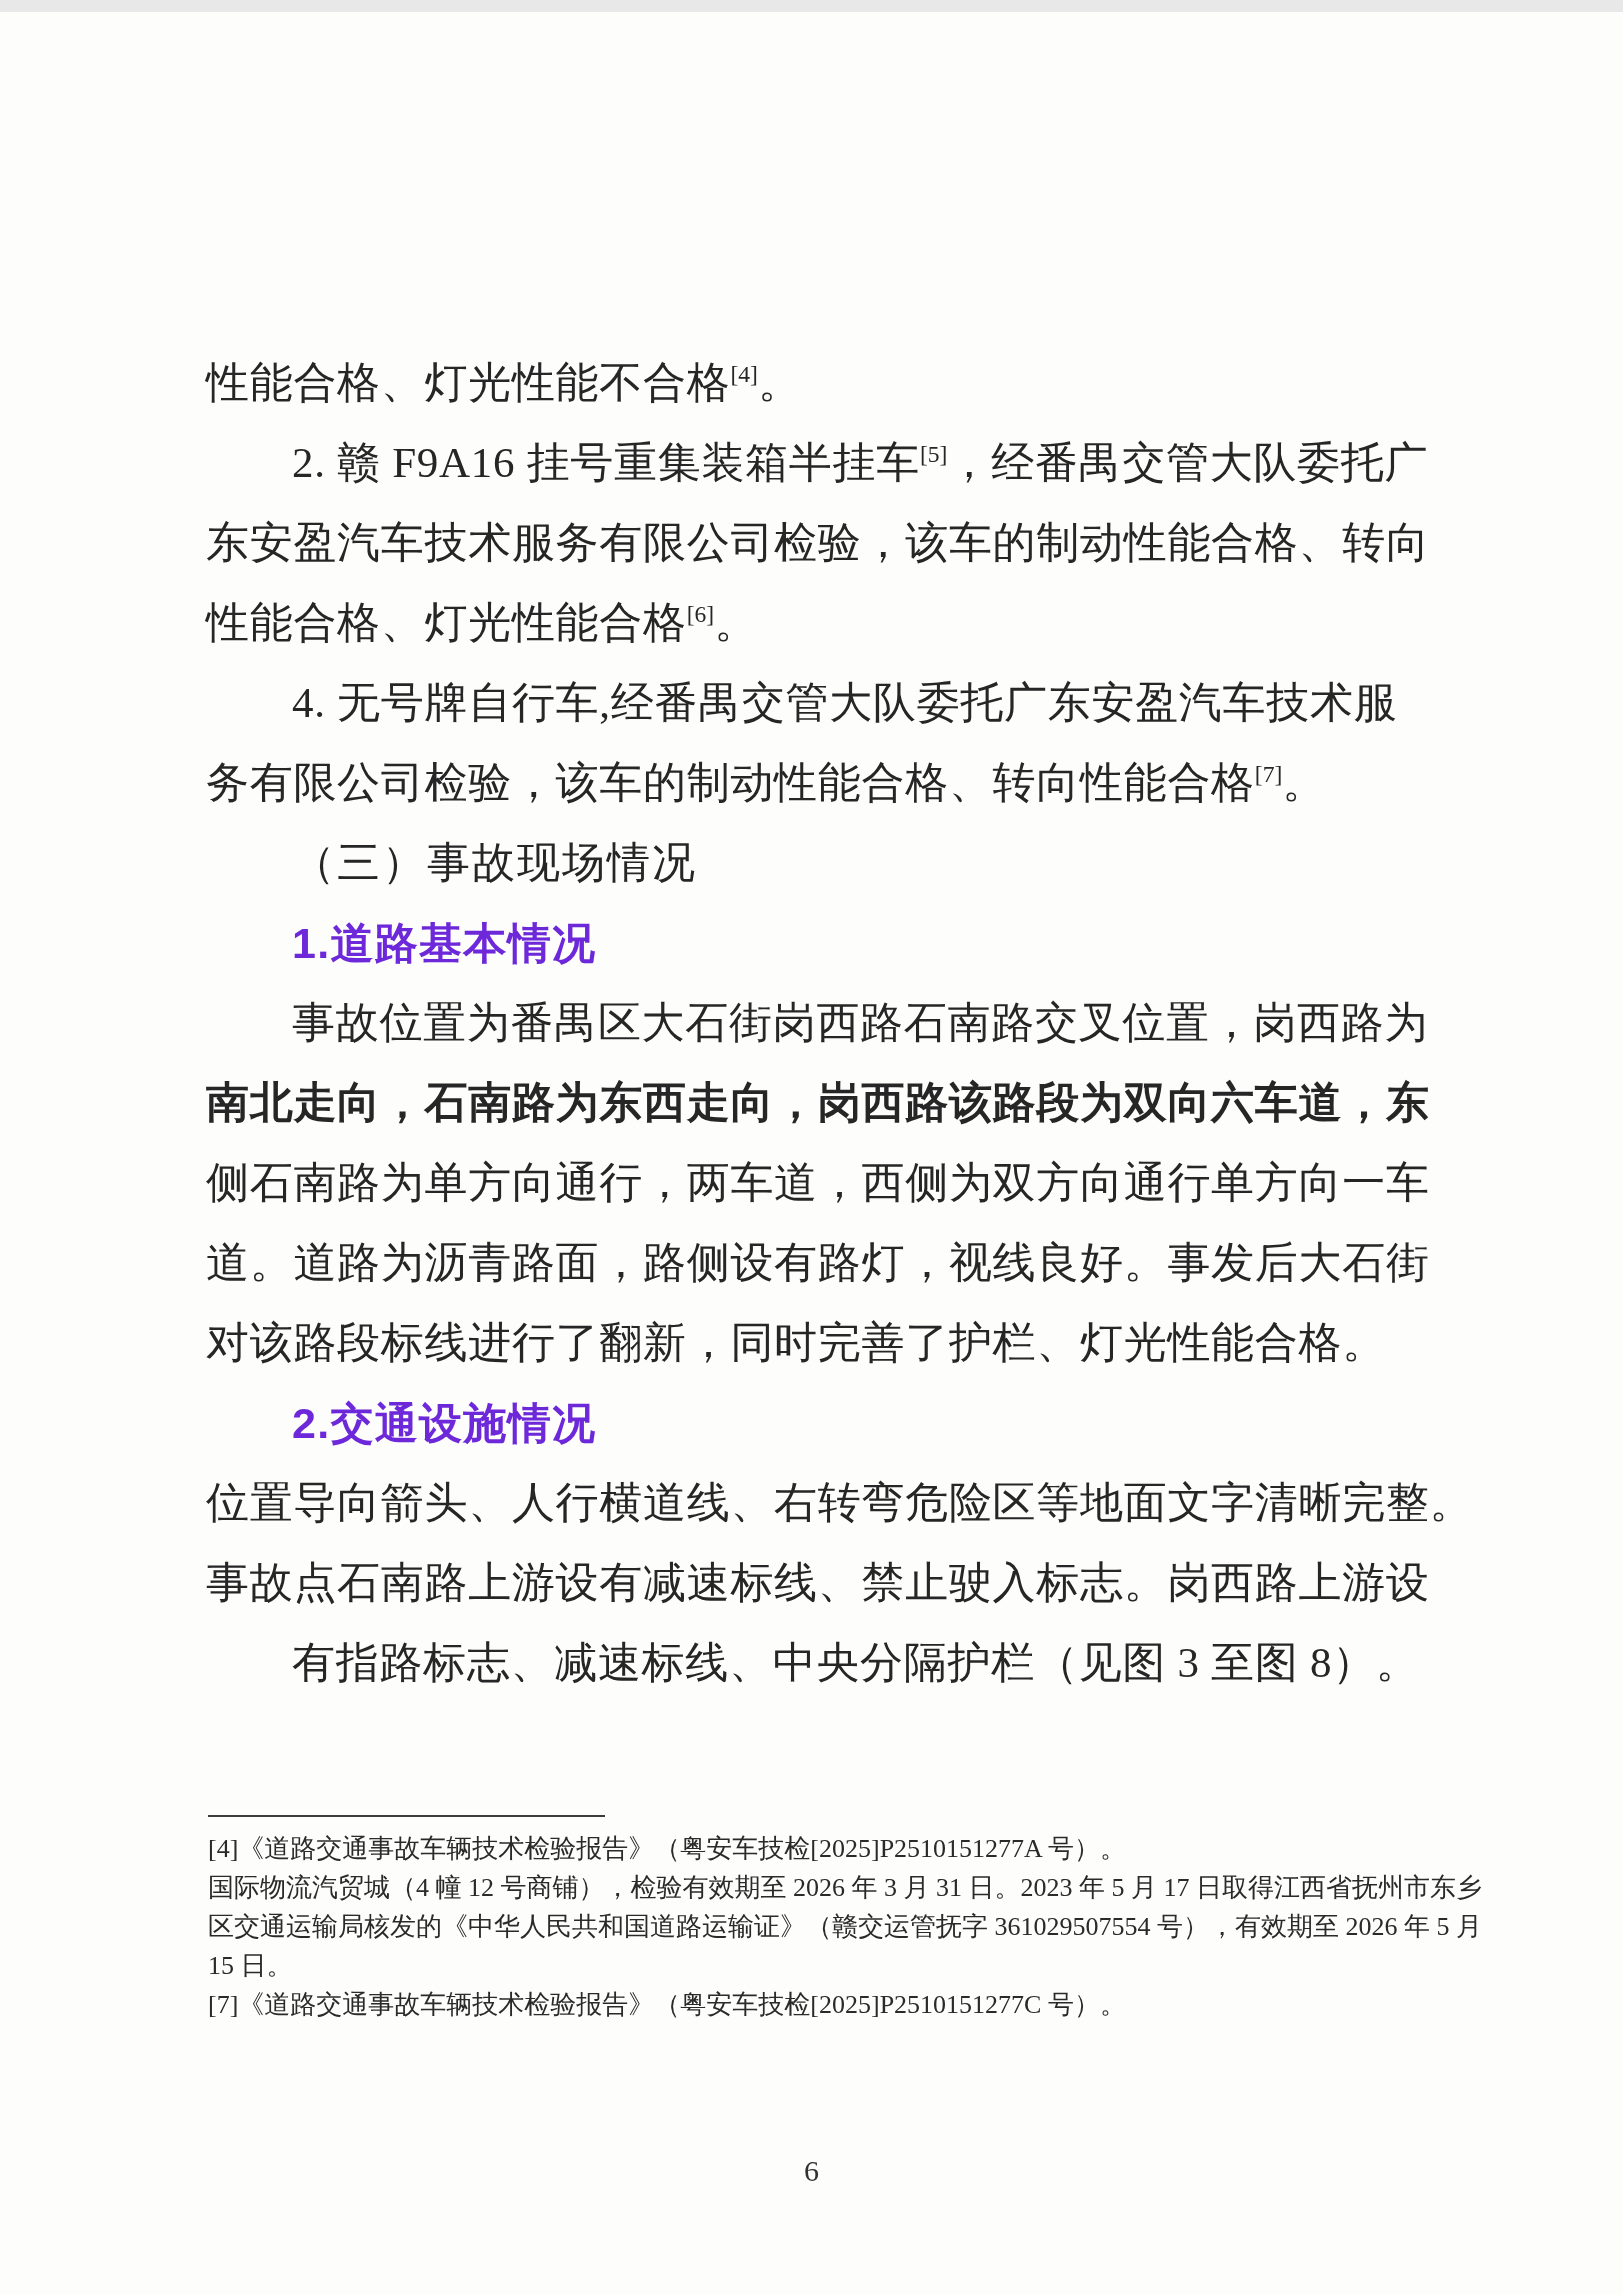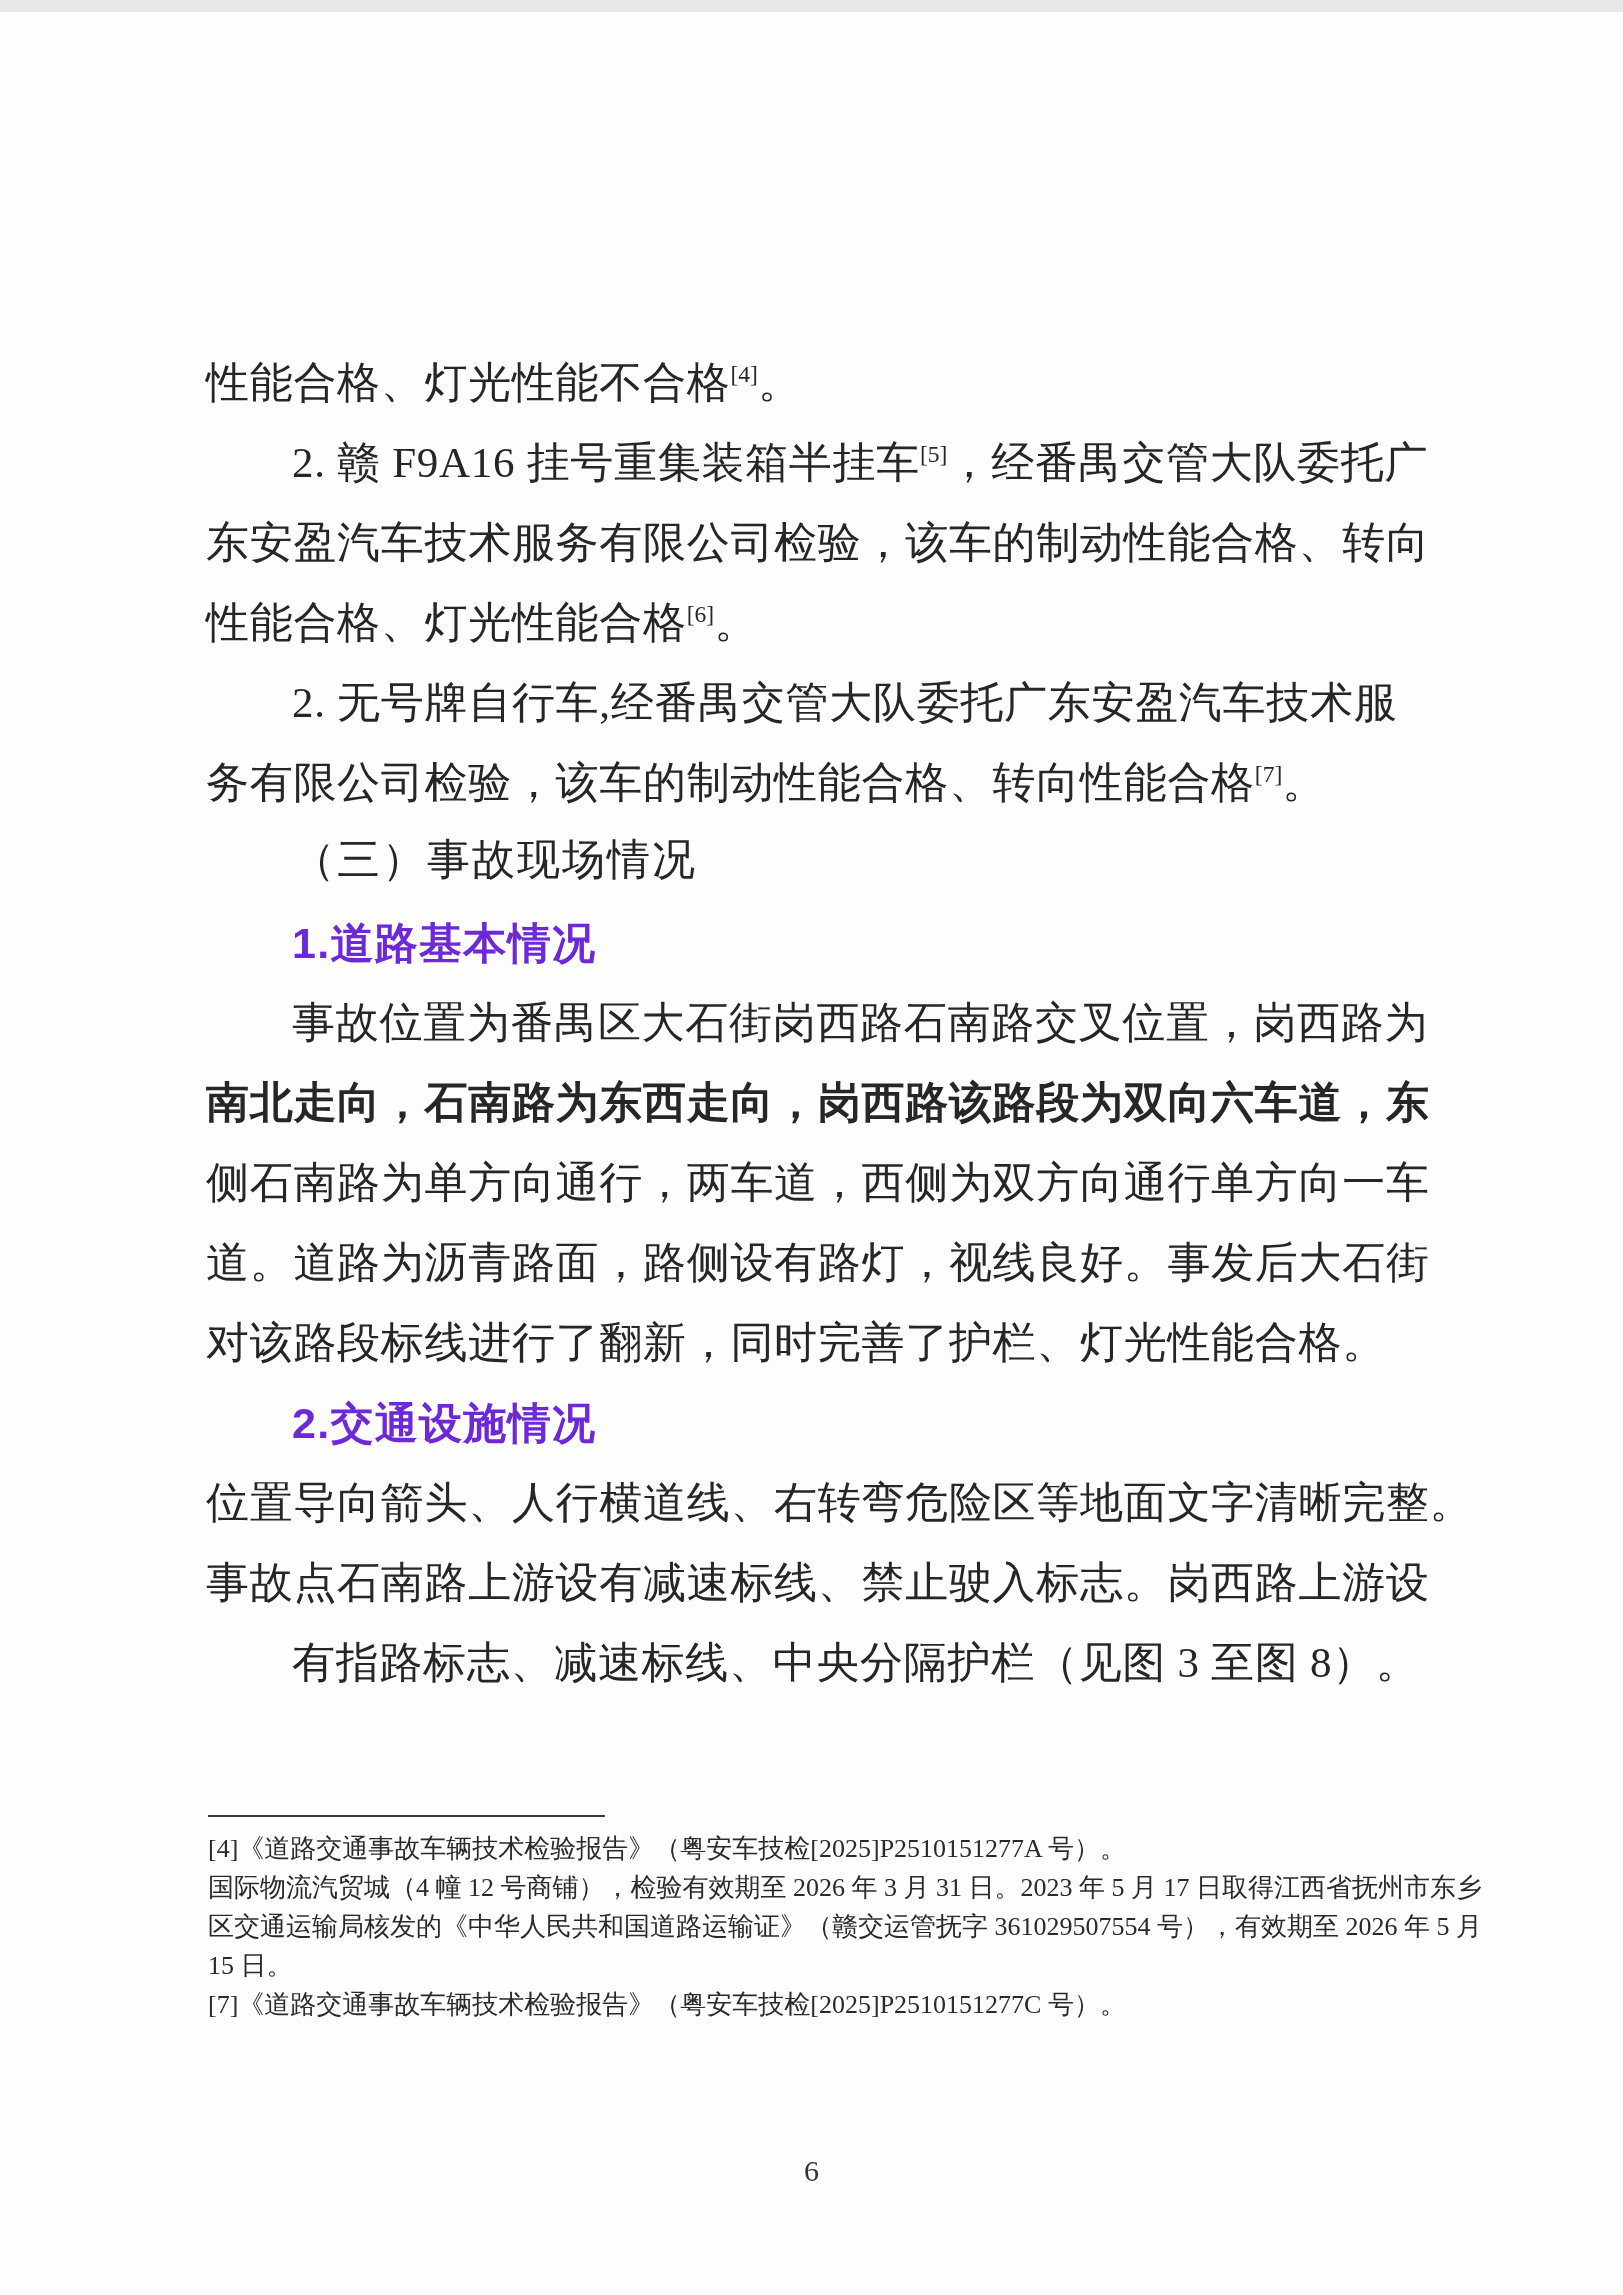--- a/index.html
+++ b/index.html
@@ -81,23 +81,23 @@
 </style>
 </head>
 <body>
 
 <div class="page">
   <div class="body-text">
       <div class="line body" style="padding-left: 0px;"><span>性能合格、灯光性能不合格</span><span class="sup">[4]</span><span>。</span></div>
       <div class="line body" style="padding-left: 86px;"><span>2. 赣 F9A16 挂号重集装箱半挂车</span><span class="sup">[5]</span><span>，经番禺交管大队委托广</span></div>
       <div class="line body" style="padding-left: 0px;"><span>东安盈汽车技术服务有限公司检验，该车的制动性能合格、转向</span></div>
       <div class="line body" style="padding-left: 0px;"><span>性能合格、灯光性能合格</span><span class="sup">[6]</span><span>。</span></div>
-      <div class="line body" style="padding-left: 86px;"><span>2. 无号牌自行车,经番禺交管大队委托广东安盈汽车技术服</span></div>
+      <div class="line body" style="padding-left: 86px;"><span>4. 无号牌自行车,经番禺交管大队委托广东安盈汽车技术服</span></div>
       <div class="line body" style="padding-left: 0px;"><span>务有限公司检验，该车的制动性能合格、转向性能合格</span><span class="sup">[7]</span><span>。</span></div>
-      <div class="line kaiti" style="padding-left: 86px; font-family: Liberation Mono, monospace;"><span>（三）事故现场情况</span></div>
+      <div class="line kaiti" style="padding-left: 86px;"><span>（三）事故现场情况</span></div>
       <div class="line heading" style="padding-left: 86px;"><span>1.道路基本情况</span></div>
       <div class="line body" style="padding-left: 86px;"><span>事故位置为番禺区大石街岗西路石南路交叉位置，岗西路为</span></div>
       <div class="line body" style="padding-left: 0px; font-weight: bold;"><span>南北走向，石南路为东西走向，岗西路该路段为双向六车道，东</span></div>
       <div class="line body" style="padding-left: 0px;"><span>侧石南路为单方向通行，两车道，西侧为双方向通行单方向一车</span></div>
       <div class="line body" style="padding-left: 0px;"><span>道。道路为沥青路面，路侧设有路灯，视线良好。事发后大石街</span></div>
       <div class="line body" style="padding-left: 0px;"><span>对该路段标线进行了翻新，同时完善了护栏、灯光性能合格。</span></div>
       <div class="line heading" style="padding-left: 86px;"><span>2.交通设施情况</span></div>
       <div class="line body" style="padding-left: 0px;"><span>位置导向箭头、人行横道线、右转弯危险区等地面文字清晰完整。</span></div>
       <div class="line body" style="padding-left: 0px;"><span>事故点石南路上游设有减速标线、禁止驶入标志。岗西路上游设</span></div>
       <div class="line body" style="padding-left: 86px;"><span>有指路标志、减速标线、中央分隔护栏（见图 3 至图 8）。</span></div>

